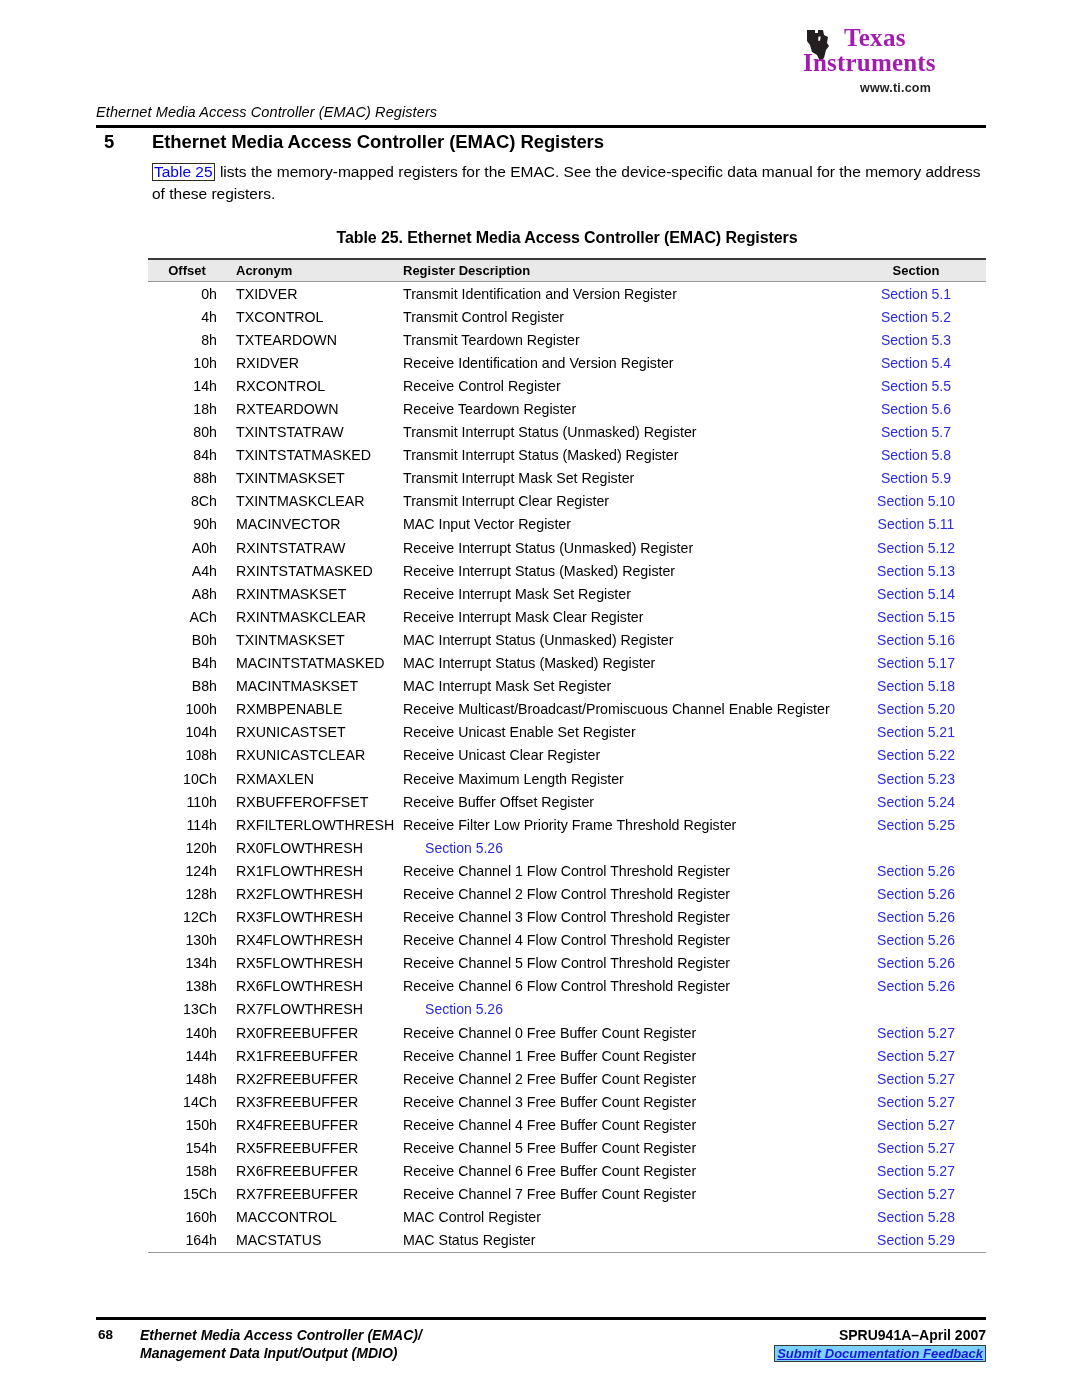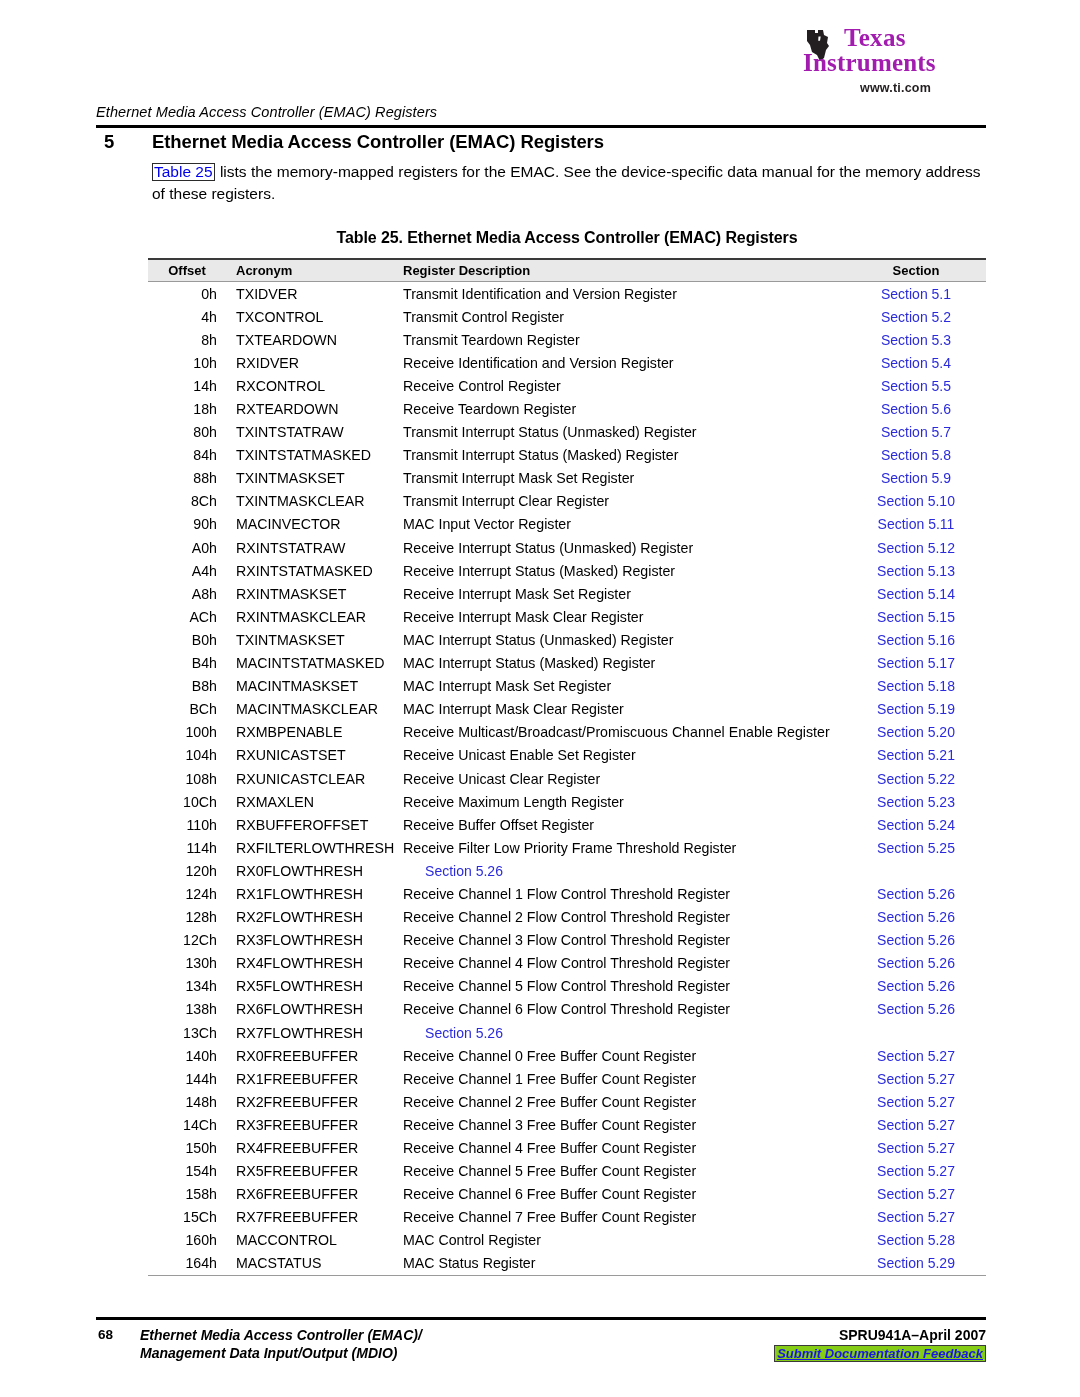--- a/index.html
+++ b/index.html
@@ -203,21 +203,21 @@
     position: absolute;
     right: 94px;
     top: 1345px;
     font-style: italic;
     font-size: 13px;
     font-weight: bold;
     color: #1818e0;
     text-decoration: underline;
     border: 1px solid #3a3a3a;
     padding: 0 2px;
-    background: #84cc16;
+    background: #7dd3fc;
   }
 </style>
 </head>
 <body>
 
 <div class="ti-logo">
   <div class="ti-logo-row">
     <span class="ti-state">
       <svg viewBox="0 0 34 34" width="34" height="34" aria-hidden="true">
         <path fill="#231f20" d="M4 3 h8 v3 h3 v-3 h5 l1 5 l4 2 l-1 6 l2 3 l-3 4 l-2 8 l-4 3 l-3 -6 l-5 -3 l-2 -7 l-3 -4 z"></path>
@@ -354,26 +354,20 @@
         <div class="c-desc">MAC Interrupt Status (Masked) Register</div>
         <div class="c-section"><a class="seclink" href="#">Section 5.17</a></div>
       </div>
       <div class="trow">
         <div class="c-offset">B8h</div>
         <div class="c-acronym">MACINTMASKSET</div>
         <div class="c-desc">MAC Interrupt Mask Set Register</div>
         <div class="c-section"><a class="seclink" href="#">Section 5.18</a></div>
       </div>
       <div class="trow">
-        <div class="c-offset">BCh</div>
-        <div class="c-acronym">MACINTMASKCLEAR</div>
-        <div class="c-desc">MAC Interrupt Mask Clear Register</div>
-        <div class="c-section"><a class="seclink" href="#">Section 5.19</a></div>
-      </div>
-      <div class="trow">
         <div class="c-offset">100h</div>
         <div class="c-acronym">RXMBPENABLE</div>
         <div class="c-desc">Receive Multicast/Broadcast/Promiscuous Channel Enable Register</div>
         <div class="c-section"><a class="seclink" href="#">Section 5.20</a></div>
       </div>
       <div class="trow">
         <div class="c-offset">104h</div>
         <div class="c-acronym">RXUNICASTSET</div>
         <div class="c-desc">Receive Unicast Enable Set Register</div>
         <div class="c-section"><a class="seclink" href="#">Section 5.21</a></div>

